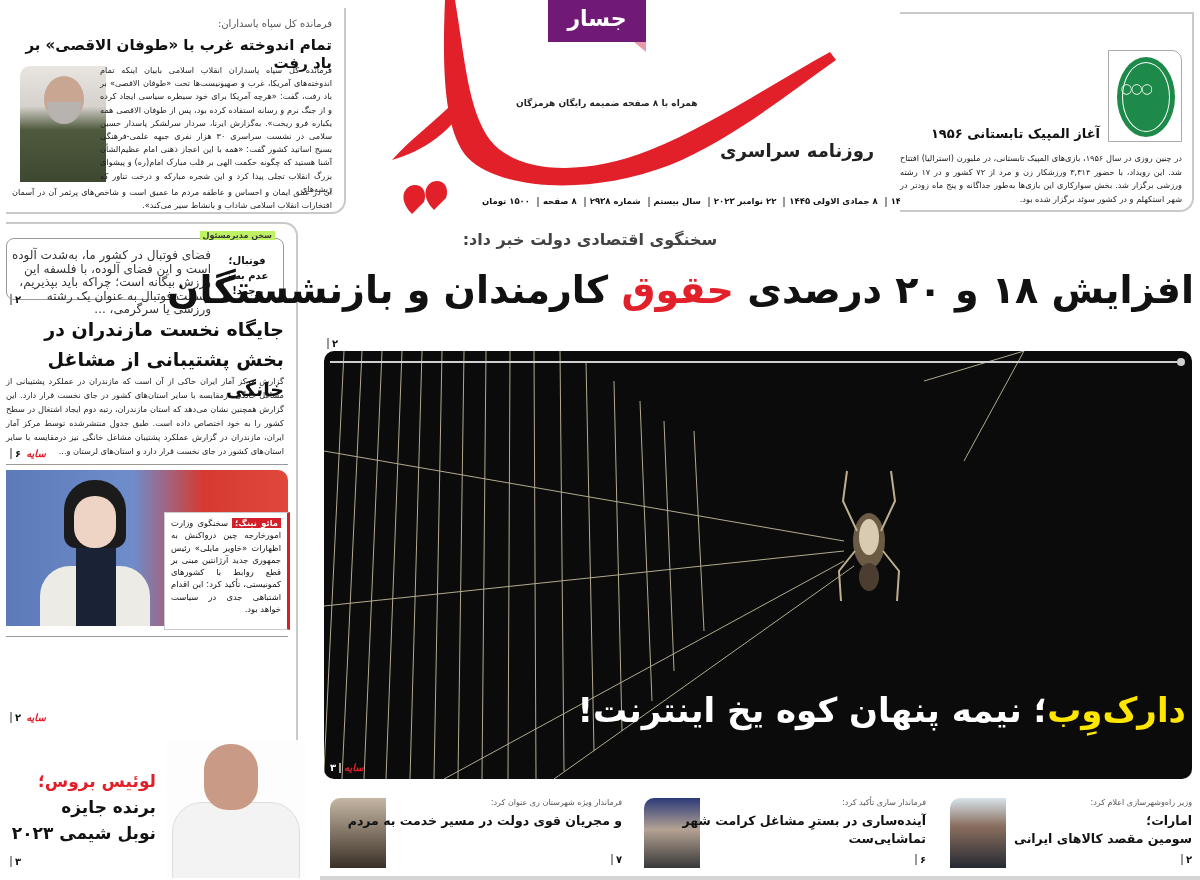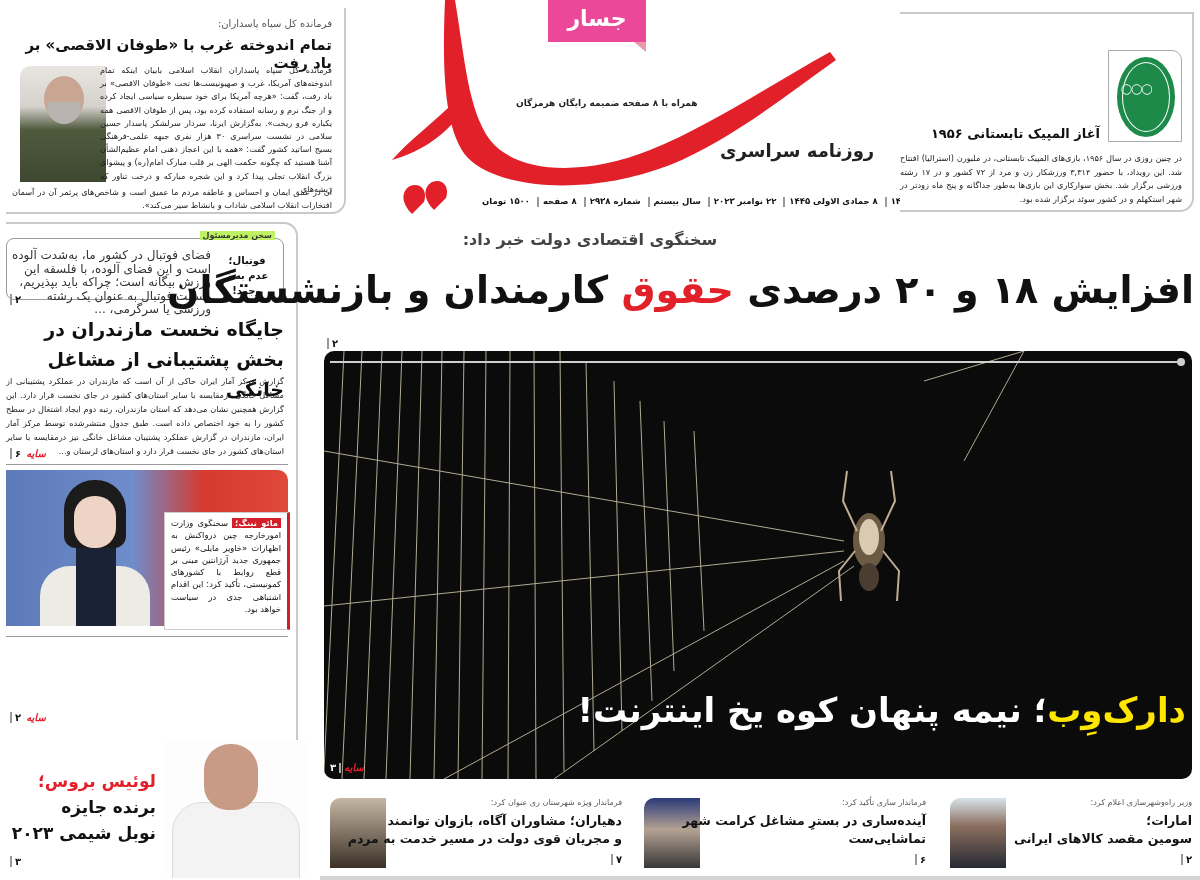--- a/index.html
+++ b/index.html
@@ -15,21 +15,21 @@
   #box-commander .title { position: absolute; right: 12px; top: 28px; font-size: 15px; font-weight: bold; color: #111; }
   #box-commander .photo { position: absolute; left: 14px; top: 58px; width: 86px; height: 116px; border-radius: 10px 0 0 0;
      background: linear-gradient(180deg,#e9e6e2 0%, #d5d1cc 35%, #4f5a3d 55%, #3e4831 100%); overflow: hidden; }
   #box-commander .photo .head { position:absolute; left: 24px; top: 10px; width: 40px; height: 46px; border-radius: 50%; background: #c9a692; }
   #box-commander .photo .beard { position:absolute; left: 27px; top: 36px; width: 34px; height: 22px; border-radius: 0 0 18px 18px; background: #b8b3ae; }
   #box-commander .body { position: absolute; right: 12px; top: 56px; width: 232px; font-size: 8.2px; line-height: 13.2px; text-align: justify; color: #222; }
   #box-commander .body-tail { position: absolute; right: 12px; top: 178px; width: 320px; font-size: 8.2px; line-height: 13.2px; text-align: justify; color: #222; }
 
   
   #masthead { left: 350px; top: 0; width: 530px; height: 215px; }
-  .jesar-tag { position: absolute; left: 198px; top: 0; width: 98px; height: 42px; background: #ec4899; }
+  .jesar-tag { position: absolute; left: 198px; top: 0; width: 98px; height: 42px; background: #701a75; }
   .jesar-tag::after { content: ""; position: absolute; right: 0; bottom: -10px; border-top: 10px solid #e89aa7; border-left: 12px solid transparent; }
   .jesar-tag span { position: absolute; width: 100%; text-align: center; top: 6px; font-size: 22px; font-weight: bold; color: #fff; letter-spacing: 4px; }
   .logo-svg { position: absolute; left: 0; top: 0; }
   .supplement { position: absolute; left: 166px; top: 98px; font-size: 9px; font-weight: bold; color: #222; }
   .subtitle-daily { position: absolute; left: 370px; top: 140px; font-size: 18px; font-weight: bold; color: #222; }
   .dateline { position: absolute; left: 132px; top: 196px; font-size: 8.5px; font-weight: bold; color: #111; white-space: nowrap; }
   .dateline .sep { display: inline-block; width: 2px; height: 10px; background: #999; margin: 0 4px; vertical-align: middle; }
 
   
   #box-olympic { left: 900px; top: 12px; width: 294px; height: 200px; border-right: 2px solid #c9c9c9; border-top: 2px solid #c9c9c9; border-left: none; border-radius: 0 0 14px 0; border-bottom: 2px solid #c9c9c9; }
@@ -268,18 +268,17 @@
     <div>آینده‌ساری در بسترِ مشاغل کرامت شهر</div>
     <div>تماشایی‌ست</div>
   </div>
   <span class="pg pgno">۶</span>
 </div>
 
 <div class="bottom-item" style="left:326px; width:300px;">
   <div class="thumb thumb-a"></div>
   <div class="kicker">فرماندار ویژه شهرستان ری عنوان کرد:</div>
   <div class="title">
-    <div>دهیاران؛ مشاوران آگاه، بازوان توانمند</div>
     <div>و مجریان قوی دولت در مسیر خدمت به مردم</div>
   </div>
   <span class="pg pgno">۷</span>
 </div>
 <div class="bottom-sep"></div>
 
 </body></html>

